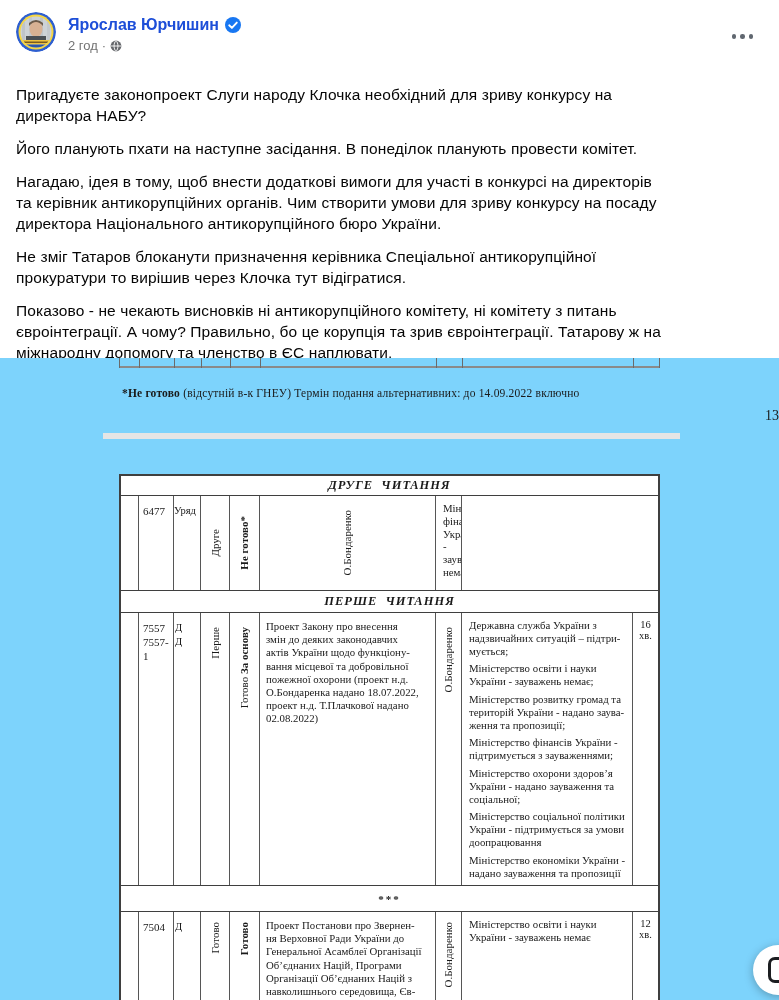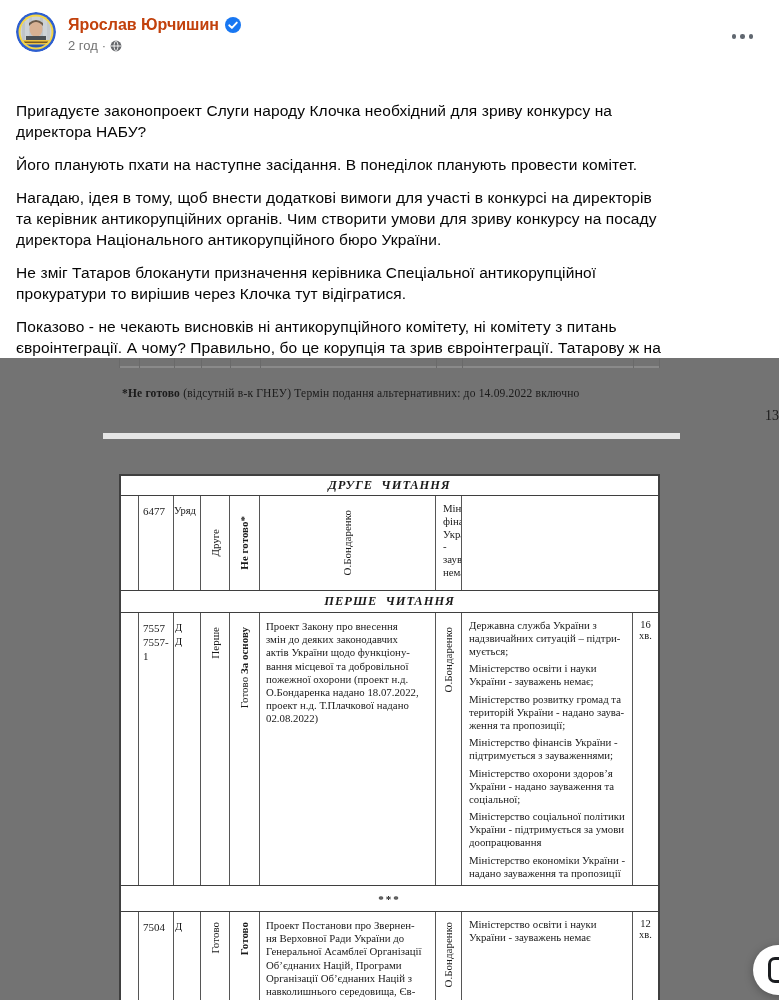--- a/index.html
+++ b/index.html
@@ -3,32 +3,32 @@
 <meta charset="utf-8">
 <style>
   * { margin:0; padding:0; box-sizing:border-box; }
   html,body { width:779px; height:1000px; overflow:hidden; background:#fff; }
   body { font-family:"Liberation Sans", sans-serif; color:#050505; position:relative; }
 
   
   .post-header { position:relative; padding:12px 16px 0 16px; height:60px; }
   .avatar { position:absolute; left:16px; top:12px; width:40px; height:40px; border-radius:50%; overflow:hidden; cursor:pointer; }
   .author-row { position:absolute; left:68px; top:14px; display:flex; align-items:center; gap:6px; }
-  .author-name { font-size:16px; font-weight:700; color:#c2410c; line-height:21px; }
+  .author-name { font-size:16px; font-weight:700; color:#1d4ed8; line-height:21px; }
   .badge { width:16px; height:16px; display:inline-block; }
   .meta-row { position:absolute; left:68px; top:37px; display:flex; align-items:center; gap:4px; font-size:13px; color:#737373; line-height:18px; }
   .more-btn { position:absolute; right:24px; top:28px; display:flex; gap:4px; padding:6px 2px; cursor:pointer; }
   .more-btn i { width:4.5px; height:4.5px; border-radius:50%; background:#606770; display:block; }
 
   
-  .post-text { margin-top:40px; padding:0 16px; }
+  .post-text { margin-top:24px; padding:0 16px; }
   .post-text p { font-size:15.5px; line-height:21px; margin:0 0 12px 0; white-space:pre-line; letter-spacing:0.1px; }
 
   
-  .doc-image { position:absolute; left:0; top:358px; width:779px; height:642px; background:#737373; overflow:hidden; cursor:pointer;
+  .doc-image { position:absolute; left:0; top:358px; width:779px; height:642px; background:#7dd3fc; overflow:hidden; cursor:pointer;
                font-family:"Liberation Serif", serif; color:#1a1a1a; }
 
   .frag { position:absolute; left:119px; top:0; width:541px; height:10px; border-bottom:2px solid #8a8a8a; }
   .frag i { position:absolute; top:0; width:1px; height:10px; background:#6a6a6a; display:block; }
 
   .footnote { position:absolute; left:122px; top:29px; font-size:11.5px; letter-spacing:0.2px; }
   .footnote b { font-weight:700; }
   .page-num { position:absolute; left:0; top:50px; width:100%; text-align:right; font-size:14px; }
 
   .page-band { position:absolute; left:103px; top:75px; width:577px; height:6px; background:#e5e5e5; }

